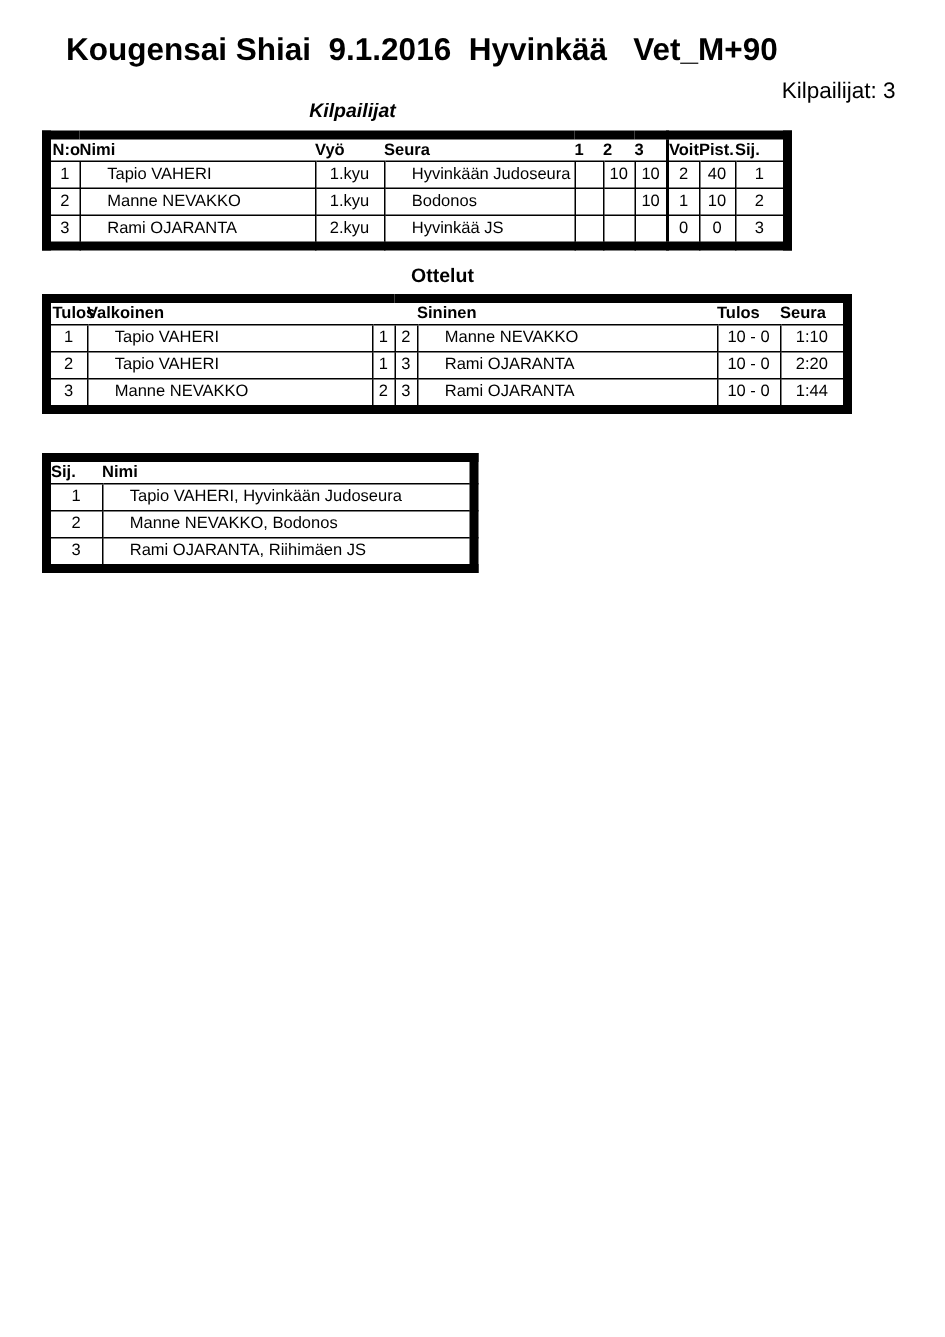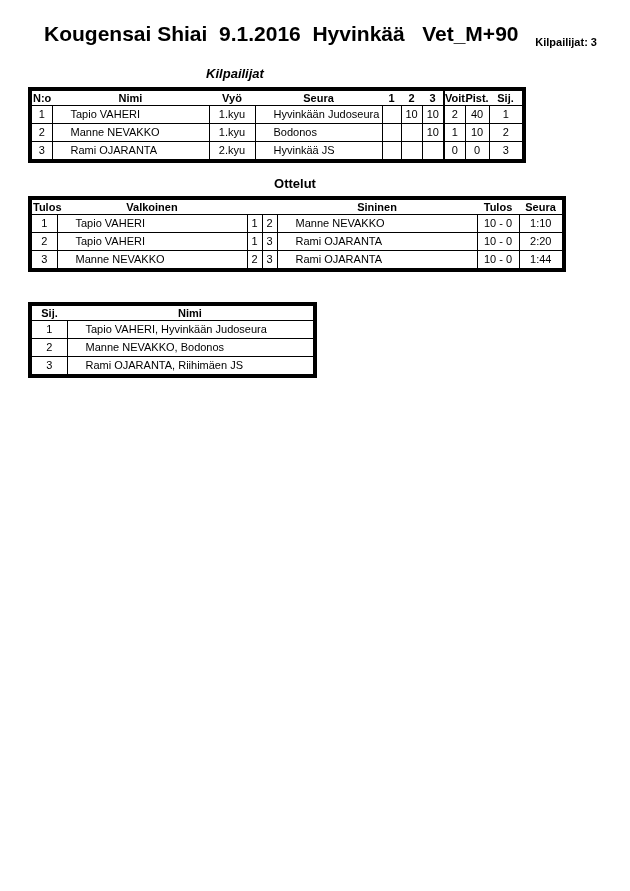--- a/index.html
+++ b/index.html
@@ -16,54 +16,54 @@
     position: absolute;
     top: 22px; left: 0; width: 630px;
     text-align: left;
     font-size: 21px;
     font-weight: bold;
     white-space: pre;
     margin-left: 44px;
   }
   .competitors {
     position: absolute;
-    top: 36px; right: 33px;
-    font-size: 11px;
-    font-weight: bold;
+    top: 52px; right: 33px;
+    font-size: 15px;
+    font-weight: normal;
   }
   .heading {
     position: absolute;
     font-size: 13px;
     font-weight: bold;
     text-align: center;
     white-space: nowrap;
   }
   #h-kil { top: 66px;  left: 28px; width: 414px; font-style: italic; }
   #h-ott { top: 176px; left: 28px; width: 534px; }
   #h-tul { top: 283px; left: 28px; width: 285px; }
 
   table {
     position: absolute;
     border-collapse: collapse;
     table-layout: fixed;
-    border: 4px solid #000000;
+    border: 6px solid #000000;
     font-size: 11px;
   }
   #t-kil { top: 87px;  left: 28px; width: 494px; }
   #t-ott { top: 196px; left: 28px; width: 534px; }
   #t-tul { top: 302px; left: 28px; width: 285px; }
 
   th {
     font-weight: bold;
     border: none;
     border-bottom: 1px solid #000000;
     height: 14px;
     line-height: 14px;
     padding: 0;
-    text-align: center;
+    text-align: left;
     white-space: nowrap;
     overflow: visible;
     font-size: 11px;
   }
   th.al { text-align: left; padding-left: 1px; }
   td {
     border: 1px solid #000000;
     height: 17px;
     line-height: 17px;
     padding: 0 1px;

